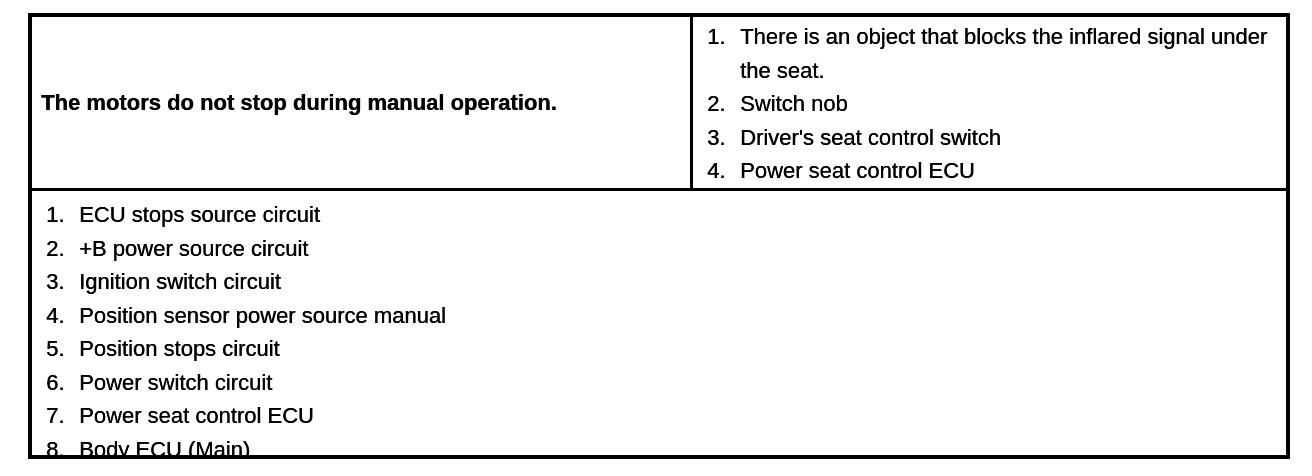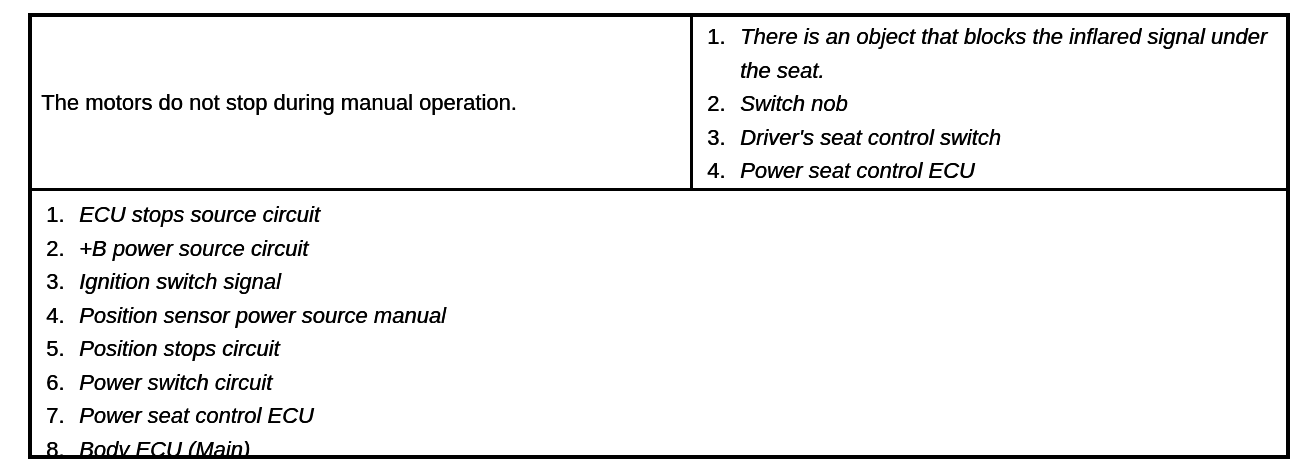--- a/index.html
+++ b/index.html
@@ -31,20 +31,21 @@
   .cell {
     box-sizing: border-box;
     overflow: hidden;
   }
   .col-divider { border-right: 3px solid #000000; }
   .row-divider { border-bottom: 3px solid #000000; }
   .sym-cell {
     display: flex;
     align-items: center;
     padding: 0 12px 0 9px;
+    font-weight: bold;
   }
   .sym-text {
     font-size: 22px;
     line-height: 33.5px;
     text-shadow: 0.4px 0 0 currentColor;
   }
   .causes-cell {
     padding: 3px 4px 0 14px;
   }
   .causes-cell.r2 {
@@ -56,21 +57,20 @@
     line-height: 33.5px;
     text-shadow: 0.4px 0 0 currentColor;
   }
   .cause-num {
     flex: 0 0 33px;
     width: 33px;
   }
   .cause-text {
     flex: 1 1 auto;
     padding-right: 2px;
-    font-style: italic;
   }
 </style>
 </head>
 <body>
 
 <div class="ttable">
 
   <div class="cell sym-cell col-divider row-divider">
     <div class="sym-text">The motors do not stop during manual operation.</div>
   </div>
@@ -99,21 +99,21 @@
     <div class="cause-item">
       <span class="cause-num">1.</span>
       <span class="cause-text">ECU stops source circuit</span>
     </div>
     <div class="cause-item">
       <span class="cause-num">2.</span>
       <span class="cause-text">+B power source circuit</span>
     </div>
     <div class="cause-item">
       <span class="cause-num">3.</span>
-      <span class="cause-text">Ignition switch signal</span>
+      <span class="cause-text">Ignition switch circuit</span>
     </div>
     <div class="cause-item">
       <span class="cause-num">4.</span>
       <span class="cause-text">Position sensor power source manual</span>
     </div>
     <div class="cause-item">
       <span class="cause-num">5.</span>
       <span class="cause-text">Position stops circuit</span>
     </div>
     <div class="cause-item">

